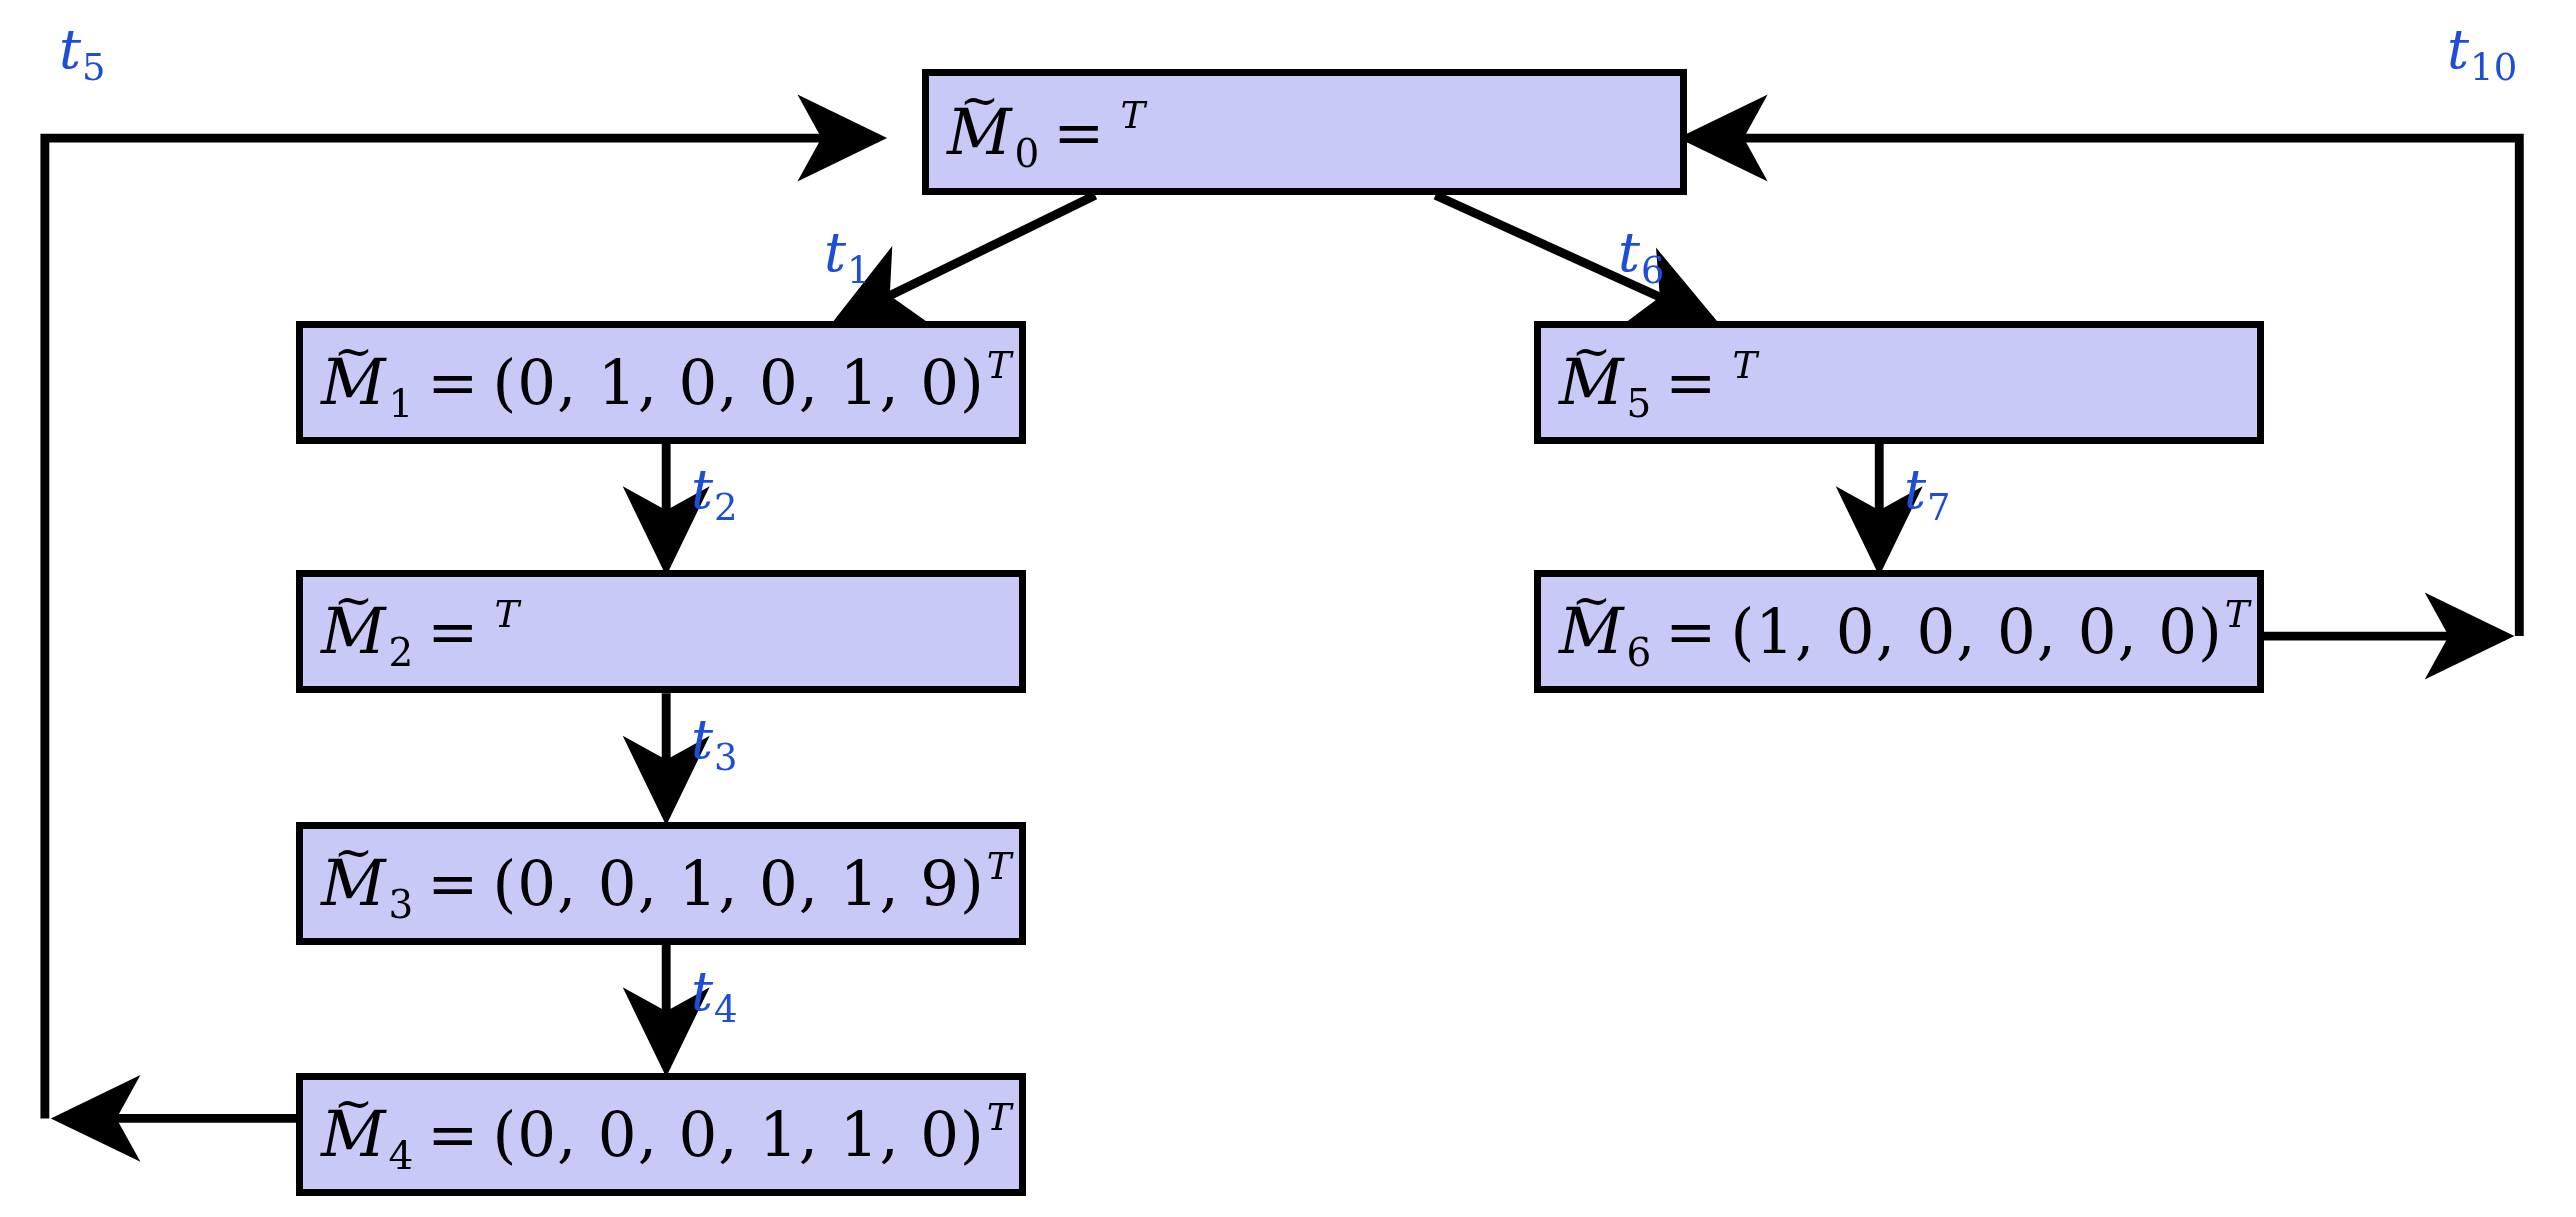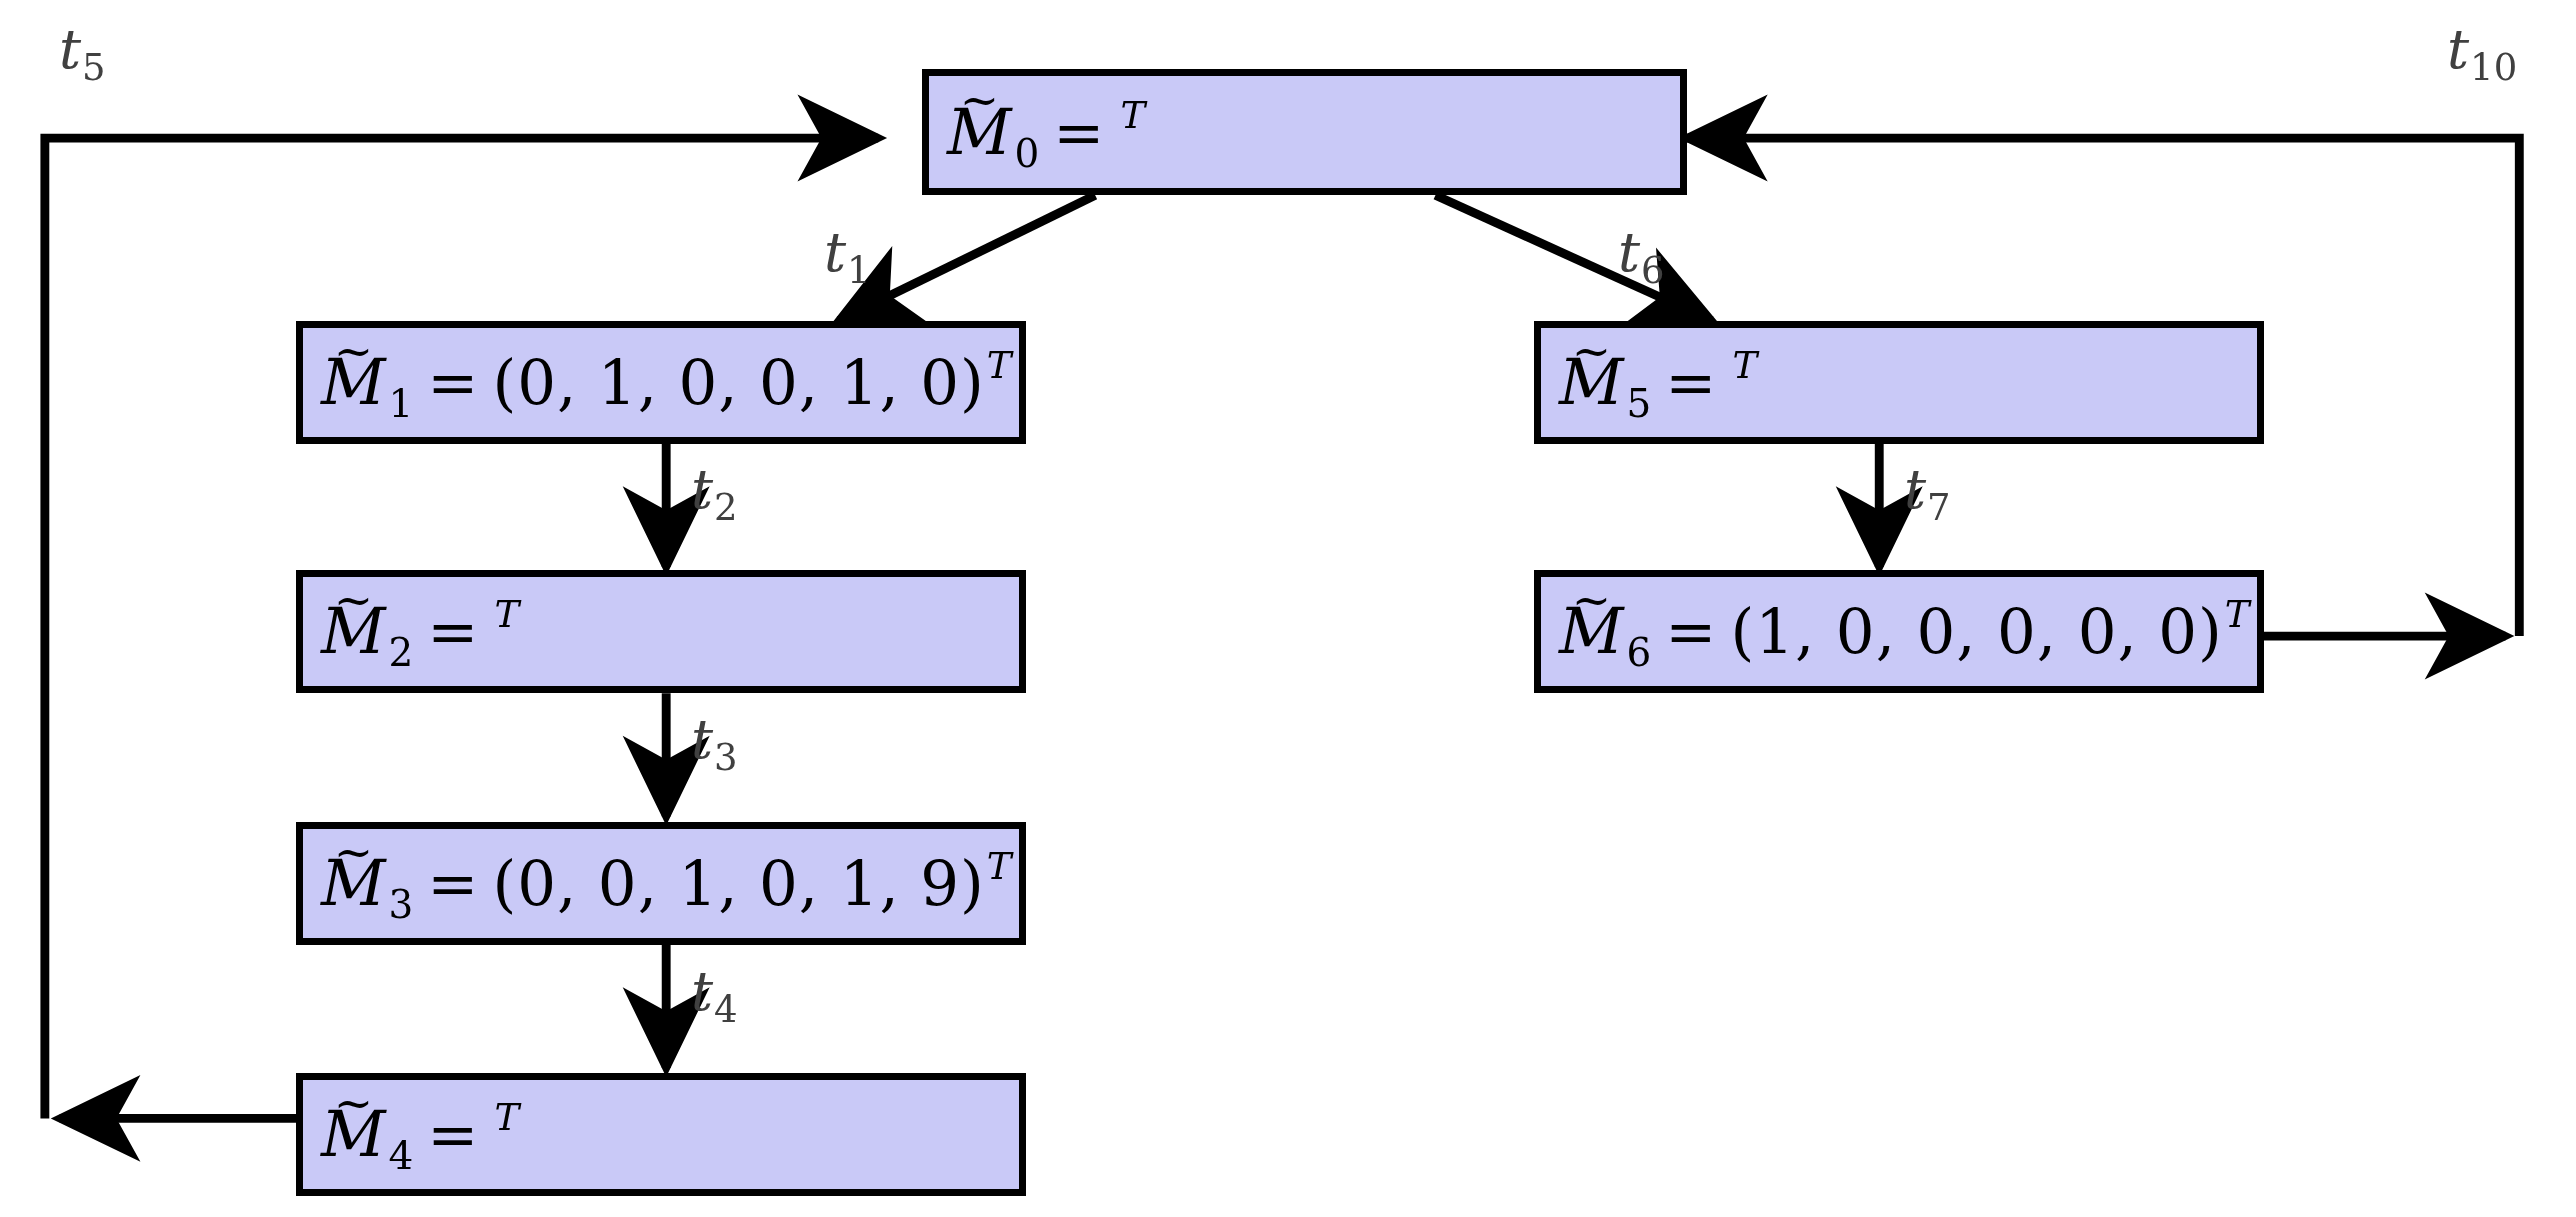--- a/index.html
+++ b/index.html
@@ -79,21 +79,21 @@
     font-style: italic;
     position: relative;
     top: -26px;
     margin-left: 2px;
   }
   .tlabel {
     position: absolute;
     font-family: "DejaVu Serif", "Liberation Serif", serif;
     font-size: 55px;
     font-style: italic;
-    color: #404040;
+    color: #1d4ed8;
     line-height: 1;
     white-space: nowrap;
   }
   .tlabel .tsub {
     font-size: 37px;
     font-style: normal;
     position: relative;
     top: 12px;
     left: 1px;
   }
@@ -181,20 +181,21 @@
         <span class="vec">(0, 0, 1, 0, 1, 9)</span>
         <span class="sup-t">T</span>
     </span>
   </div>
 
   <div class="node" style="left:296px; top:1073px; width:730px; height:123px;">
     <span class="mk">
       <span class="mvar"><span class="tilde">~</span><span>M</span></span>
         <span class="sub">4</span>
         <span class="eq">=</span>
+        <span class="vec">(0, 0, 0, 1, 1, 0)</span>
         <span class="sup-t">T</span>
     </span>
   </div>
 
   <div class="node" style="left:1534px; top:321px; width:730px; height:123px;">
     <span class="mk">
       <span class="mvar"><span class="tilde">~</span><span>M</span></span>
         <span class="sub">5</span>
         <span class="eq">=</span>
         <span class="sup-t">T</span>

